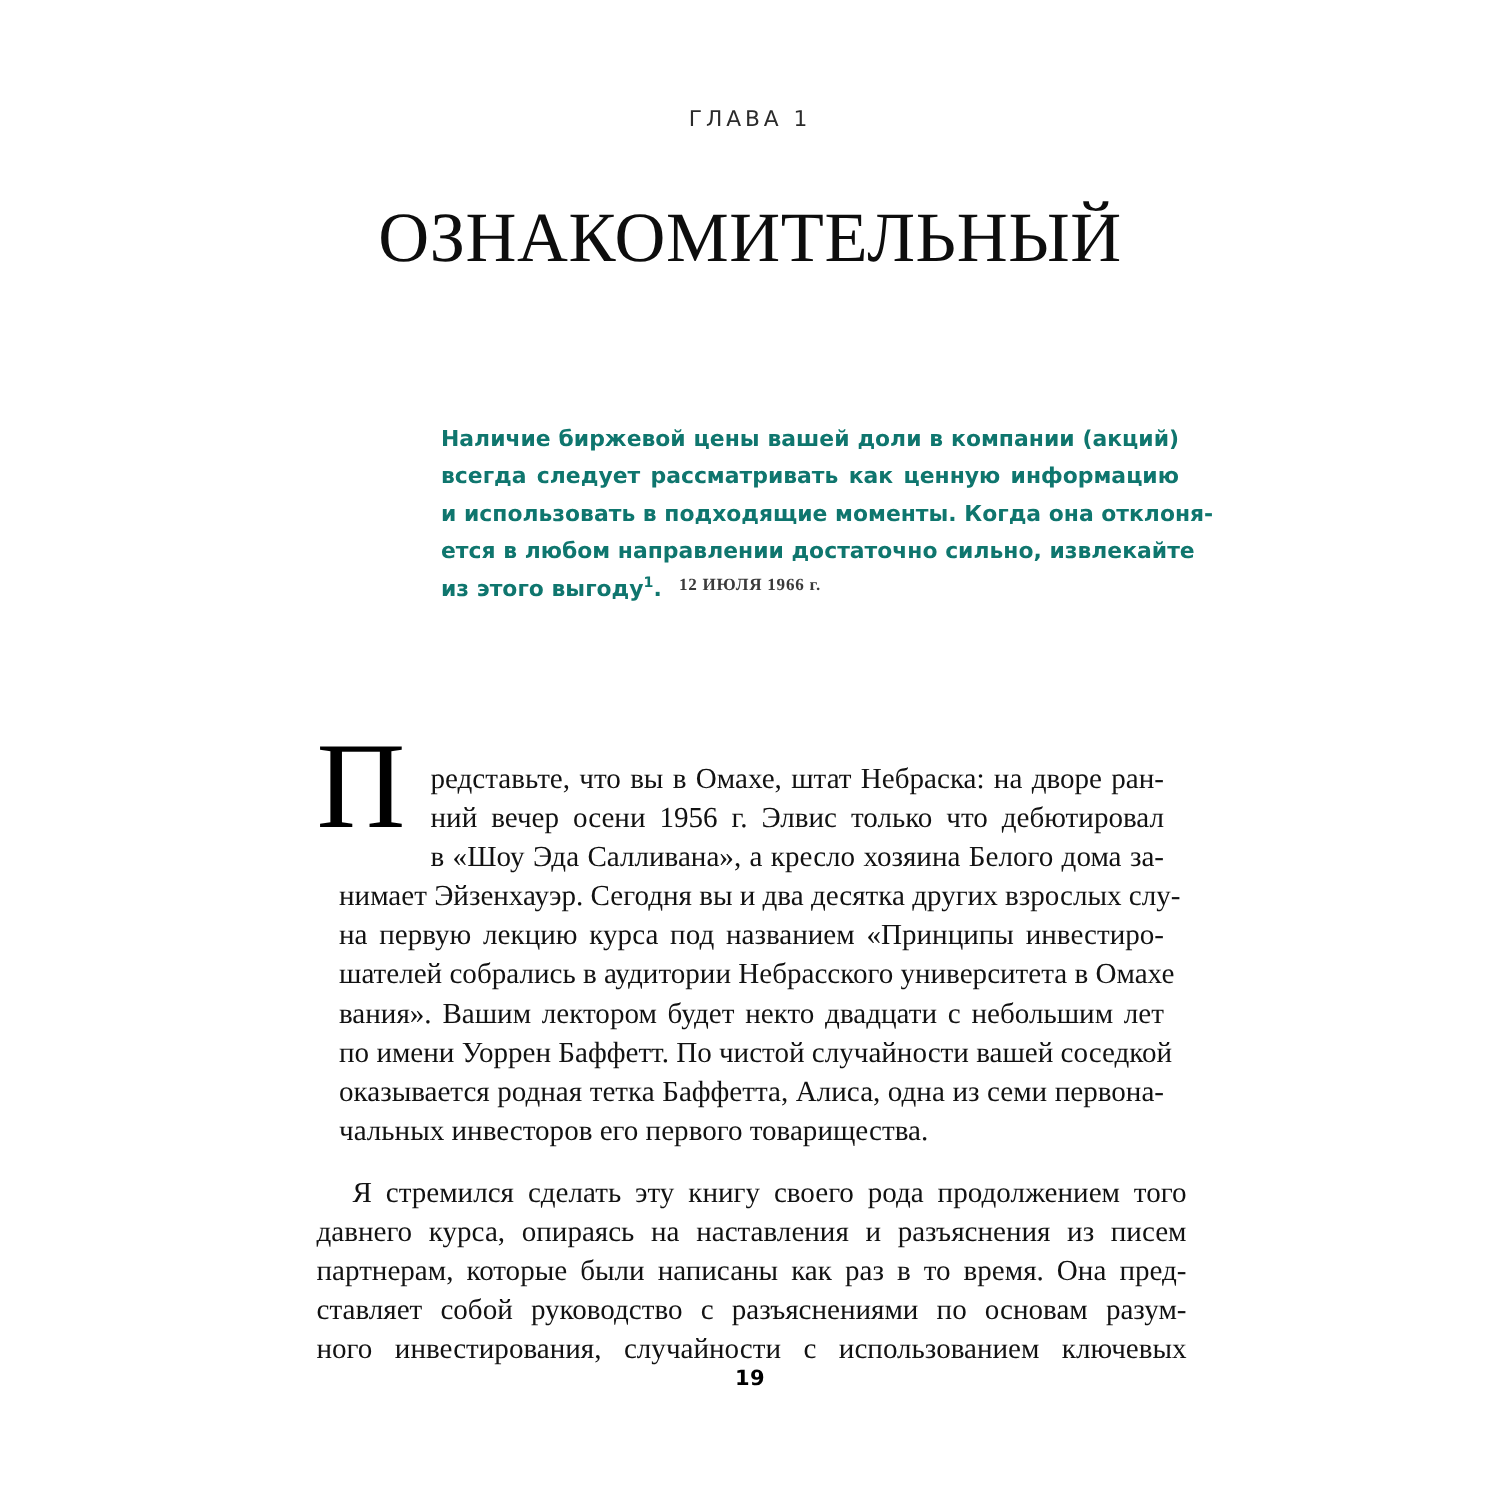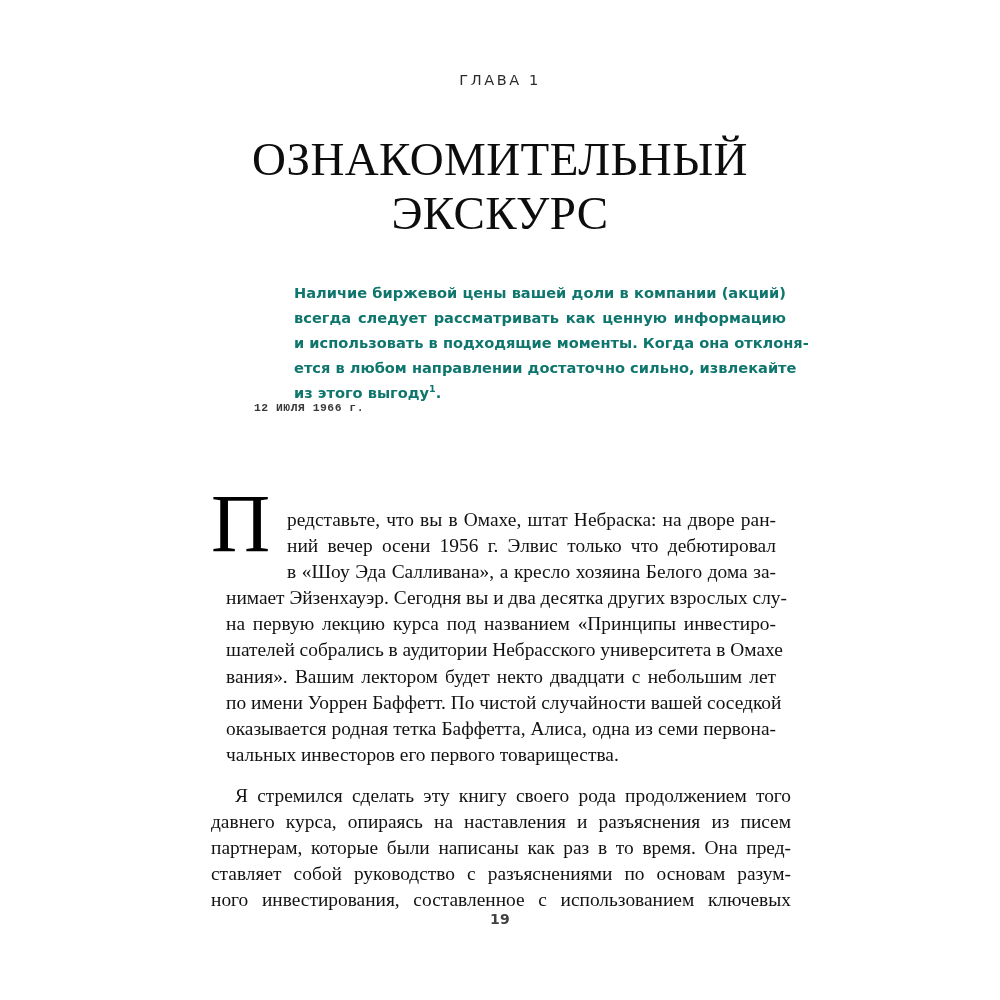--- a/index.html
+++ b/index.html
@@ -84,25 +84,25 @@
   }
   .epigraph sup {
     font-size: 9.5px;
     vertical-align: super;
     line-height: 0;
     font-weight: 700;
   }
 
   .epigraph-source {
     position: absolute;
-    top: 402px;
+    top: 384px;
     left: 254px;
     width: 492px;
-    text-align: left;
-    font-family: Liberation Mono, monospace;
+    text-align: center;
+    font-family: Liberation Serif, serif;
     font-weight: 700;
     font-size: 11.4px;
     letter-spacing: 0.5px;
     color: #3a3a3a;
     white-space: pre;
   }
 
   
   .body-text {
     position: absolute;
@@ -146,34 +146,33 @@
   
   .page-number {
     position: absolute;
     top: 911px;
     left: 0;
     width: 1000px;
     text-align: center;
     font-family: "DejaVu Sans", "Liberation Sans", sans-serif;
     font-weight: 700;
     font-size: 14px;
-    color: #404040;
+    color: #000000;
     letter-spacing: 0.3px;
   }
 </style>
 </head>
 <body>
 
 <div class="page">
 
   <div class="chapter-label">ГЛАВА 1</div>
 
   <h1 class="chapter-title">
     <span class="tline">ОЗНАКОМИТЕЛЬНЫЙ</span>
-    <span class="tline">ЭКСКУРС</span>
   </h1>
 
   <blockquote class="epigraph">
     <span class="eline just">Наличие биржевой цены вашей доли в компании (акций)</span>
     <span class="eline just">всегда следует рассматривать как ценную информацию</span>
     <span class="eline just">и использовать в подходящие моменты. Когда она отклоня-</span>
     <span class="eline just">ется в любом направлении достаточно сильно, извлекайте</span>
     <span class="eline"><span>из этого выгоду</span><sup>1</sup><span>.</span></span>
   </blockquote>
 
@@ -194,20 +193,20 @@
       <span class="body-line">по имени Уоррен Баффетт. По чистой случайности вашей соседкой</span>
       <span class="body-line">оказывается родная тетка Баффетта, Алиса, одна из семи первона-</span>
       <span class="body-line last">чальных инвесторов его первого товарищества.</span>
     </p>
 
     <p style="margin:0;">
       <span class="body-line para-indent">Я стремился сделать эту книгу своего рода продолжением того</span>
       <span class="body-line">давнего курса, опираясь на наставления и разъяснения из писем</span>
       <span class="body-line">партнерам, которые были написаны как раз в то время. Она пред-</span>
       <span class="body-line">ставляет собой руководство с разъяснениями по основам разум-</span>
-      <span class="body-line">ного инвестирования, составленное с использованием ключевых</span>
+      <span class="body-line">ного инвестирования, случайности с использованием ключевых</span>
     </p>
 
   </div>
 
   <div class="page-number">19</div>
 
 </div>
 
 </body></html>

